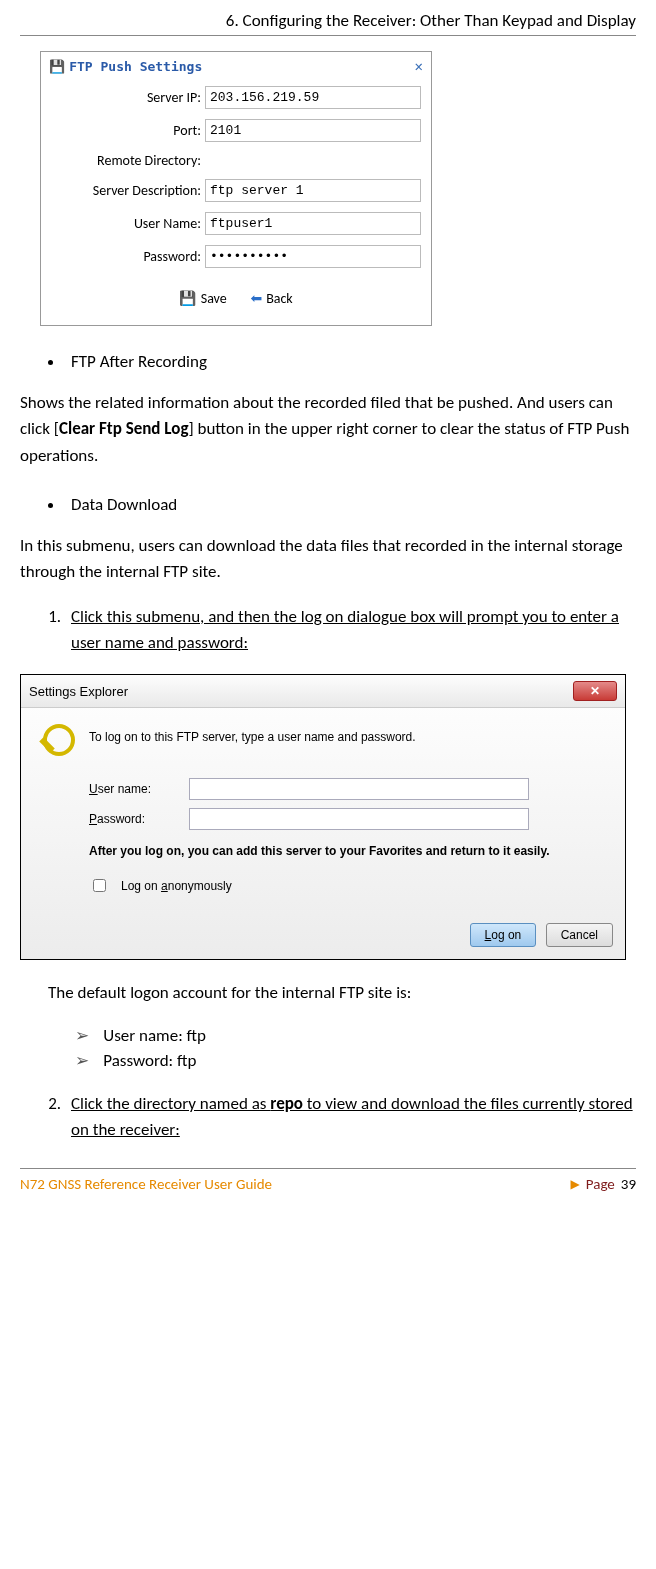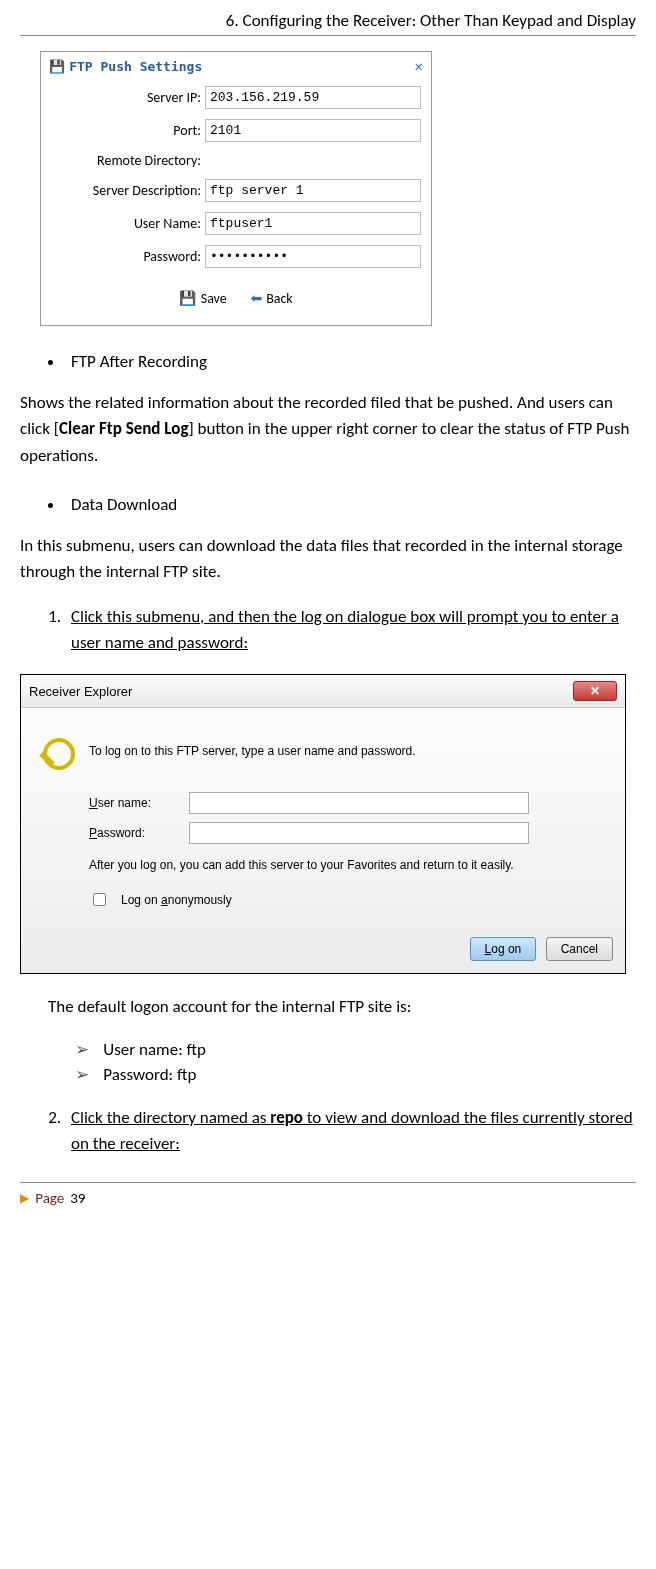--- a/index.html
+++ b/index.html
@@ -120,21 +120,20 @@
     color:#fff;
     border:1px solid #a02020;
     border-radius:3px;
     width:42px; height:18px;
     display:flex; align-items:center; justify-content:center;
     font-size:12px; font-weight:bold;
     cursor:pointer;
   }
   .dialog2-body {
     padding: 16px 18px 14px 18px;
-    margin-top: 14px;
   }
   .dialog2-msg {
     display:flex;
     gap:14px;
     margin-bottom:18px;
   }
   .key-icon {
     width:36px; height:36px;
     position:relative;
   }
@@ -164,20 +163,21 @@
     flex:1;
     max-width:330px;
     border:1px solid #aab;
     padding:3px 4px;
     font-size:12px;
   }
   .dialog2-note {
     padding-left:50px;
     margin:14px 0;
     font-size:12px;
+    font-weight:bold;
   }
   .dialog2-check {
     padding-left:50px;
     margin:18px 0 14px 0;
     font-size:12px;
     display:flex;
     align-items:center;
     gap:12px;
   }
   .dialog2-check input { width:13px; height:13px; }
@@ -288,21 +288,21 @@
     <li>Data Download</li>
   </ul>
   <div class="body-text">In this submenu, users can download the data files that recorded in the internal storage through the internal FTP site.</div>
 
   <ol class="steps">
     <li>Click this submenu, and then the log on dialogue box will prompt you to enter a user name and password:</li>
   </ol>
 
   <div class="dialog2">
     <div class="dialog2-titlebar">
-      <span class="title">Receiver Explorer</span>
+      <span class="title">Settings Explorer</span>
       <span class="closebtn">✕</span>
     </div>
     <div class="dialog2-body">
       <div class="dialog2-msg">
         <div class="key-icon">
           <div class="circle"></div>
             <div class="stem"></div>
         </div>
         <div style="padding-top:6px;">To log on to this FTP server, type a user name and password.</div>
       </div>
@@ -332,19 +332,20 @@
     <li>Password: ftp</li>
   </ul>
 
   <ol class="steps" start="2">
     <li>
       <span>Click the directory named as </span><span class="bold">repo</span><span> to view and download the files currently stored on the receiver:</span>
     </li>
   </ol>
 
   <div class="footer">
+    <span class="footer-left">N72 GNSS Reference Receiver User Guide</span>
     <span class="footer-right">
       <span class="arrow">▶</span>
       <span class="pagelabel">Page</span>
       <span>39</span>
     </span>
   </div>
 </div>
 
 </body></html>

